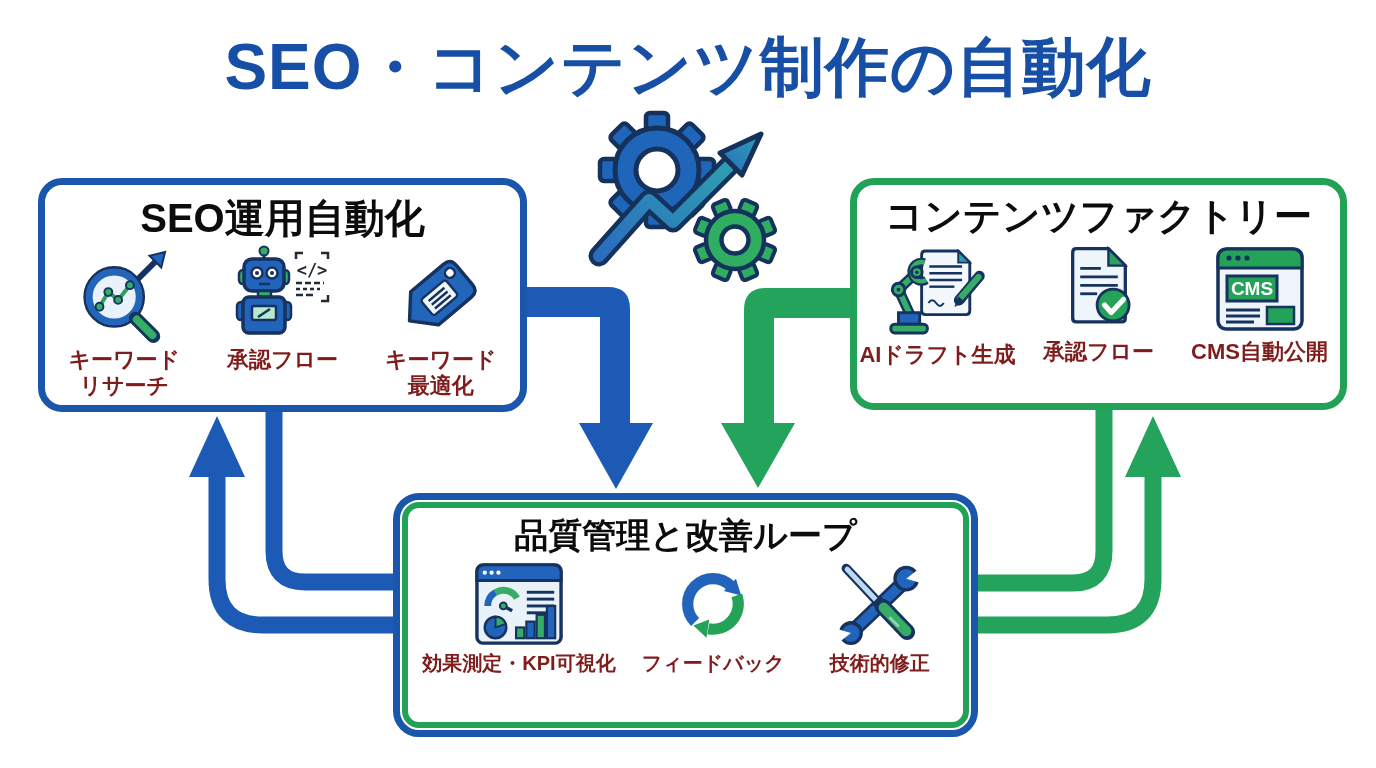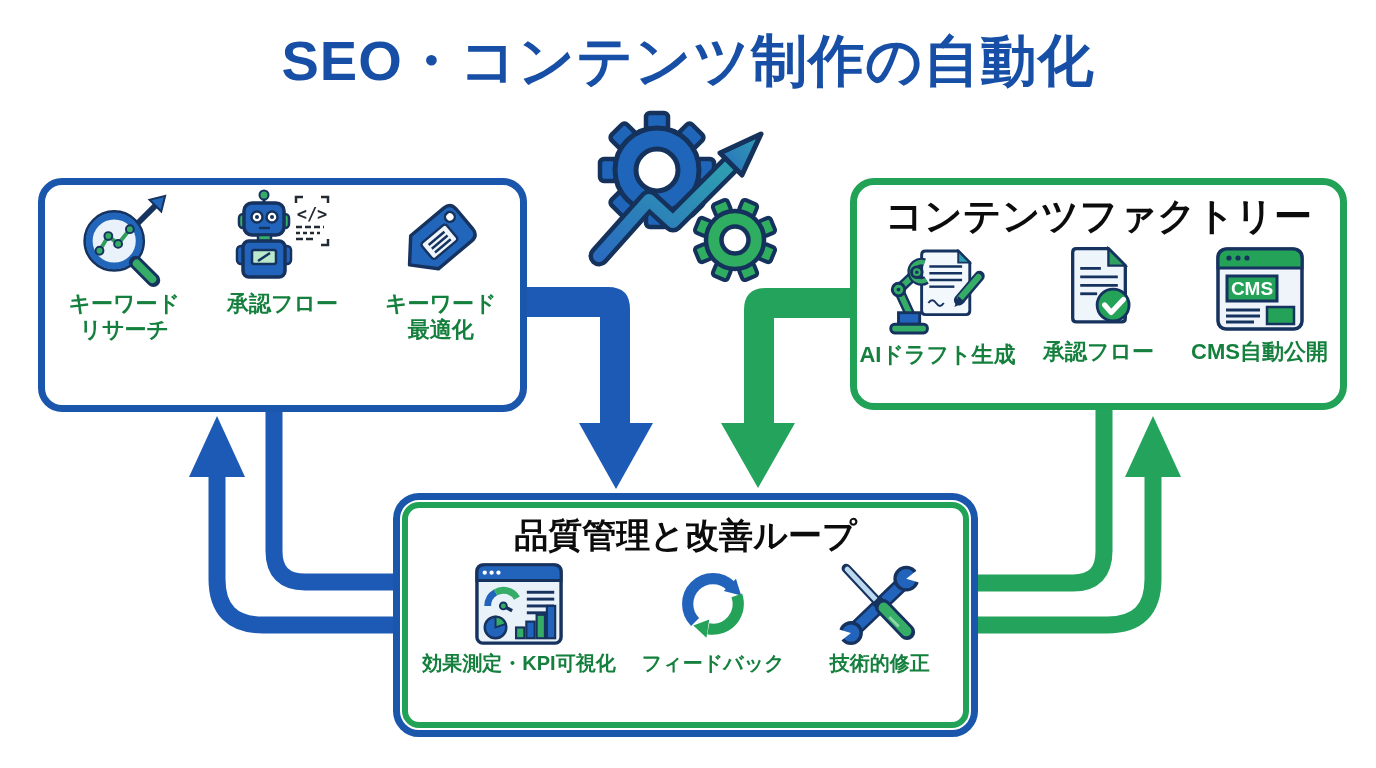--- a/index.html
+++ b/index.html
@@ -2,21 +2,21 @@
 <html><head>
 <meta charset="utf-8">
 <style>
   html,body { margin:0; padding:0; background:#ffffff; }
   .stage {
     position:relative; width:1376px; height:768px; overflow:hidden;
     background:#ffffff; font-family:"Liberation Sans", sans-serif;
   }
   .main-title {
     position:absolute; top:24px; left:0; width:100%;
-    text-align:center; font-size:56px; font-weight:900;
+    text-align:center; font-size:64px; font-weight:900;
     color:#164fa5; letter-spacing:1px; z-index:3;
   }
   .flow-svg, .gear-svg { position:absolute; }
   .flow-svg { left:0; top:0; z-index:1; }
   .gear-svg { left:583px; top:106px; z-index:2; }
   .box { position:absolute; background:#ffffff; box-sizing:border-box; z-index:3; }
   .box-blue  { border:7px solid #1a56ac; border-radius:24px; }
   .box-green { border:7px solid #21a257; border-radius:24px; }
   .box-seo     { left:38px;  top:178px; width:489px; height:234px; }
   .box-content { left:850px; top:178px; width:497px; height:232px; }
@@ -29,21 +29,21 @@
     text-align:center; font-weight:900; color:#0c0c0c; line-height:1.15;
     margin-top:10px; white-space:nowrap;
   }
   .box-seo .box-title { font-size:40px; }
   .box-content .box-title { font-size:38px; }
   .box-quality .box-title { font-size:34px; margin-top:8px; }
   .items { display:flex; width:100%; align-items:flex-start; justify-content:space-around; margin-top:4px; }
   .item { display:flex; flex-direction:column; align-items:center; justify-content:flex-end; }
   .item .icon { display:block; line-height:0; }
   .item-label {
-    font-weight:800; color:#15803d; text-align:center;
+    font-weight:800; color:#7f1d1d; text-align:center;
     white-space:pre-line; line-height:1.2; margin-top:2px;
   }
   .box-seo .item-label, .box-content .item-label { font-size:22px; }
   .box-quality .item-label { font-size:20px; }
   .box-seo .item, .box-content .item { width:33%; }
   .box-quality .item.w1 { width:40%; }
   .box-quality .item.w2 { width:30%; }
   .box-quality .item.w3 { width:30%; }
 </style>
 </head>
@@ -102,20 +102,21 @@
       <circle r="13.5" fill="#ffffff" stroke-width="4.5"></circle>
     </g>
     <g>
       <path d="M16,150 L66,94 L90,116 L148,58" fill="none" stroke="#14325c" stroke-width="21" stroke-linejoin="round" stroke-linecap="round"></path>
       <path d="M16,150 L66,94 L90,116 L148,58" fill="none" stroke="url(#agrad)" stroke-width="12" stroke-linejoin="round" stroke-linecap="round"></path>
       <polygon points="178,28 137,47 159,69" fill="url(#agrad)" stroke="#14325c" stroke-width="5" stroke-linejoin="round"></polygon>
     </g>
   </svg>
 
   <div class="box box-blue box-seo">
+    <div class="box-title">SEO運用自動化</div>
     <div class="items">
       <div class="item">
         <span class="icon">
           <svg width="98" height="100" viewBox="0 0 100 100">
             <line x1="50" y1="48" x2="82" y2="16" stroke="#16325e" stroke-width="6"></line>
             <polygon points="92,6 76,10 88,22" fill="#2166bb" stroke="#16325e" stroke-width="2"></polygon>
             <circle cx="40" cy="52" r="30" fill="#e9f2fa" stroke="#16325e" stroke-width="3"></circle>
             <circle cx="40" cy="52" r="25.5" fill="none" stroke="#2166bb" stroke-width="7"></circle>
             <polyline points="25,62 34,47 44,55 56,40" fill="none" stroke="#2f9e5c" stroke-width="4"></polyline>
             <g fill="#35ad67" stroke="#16325e" stroke-width="2">

